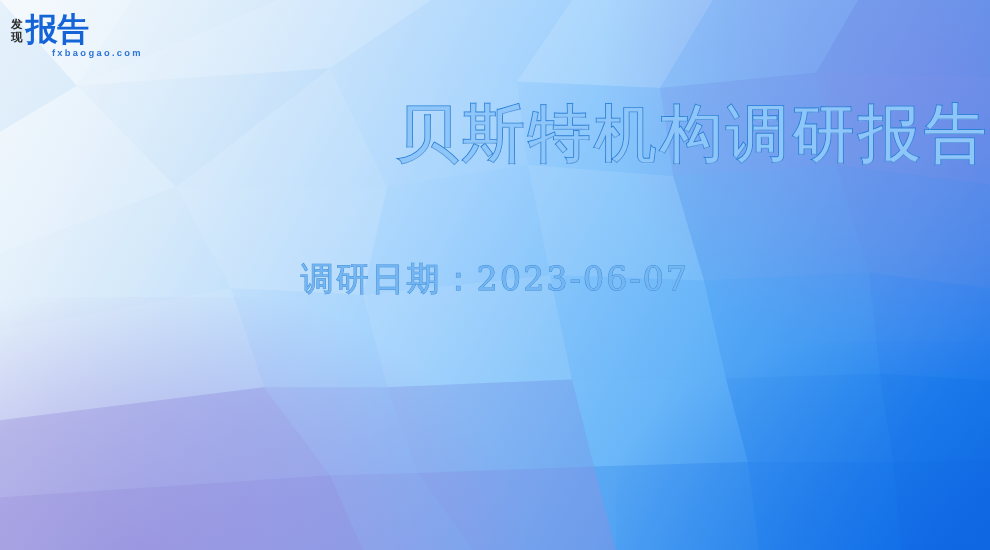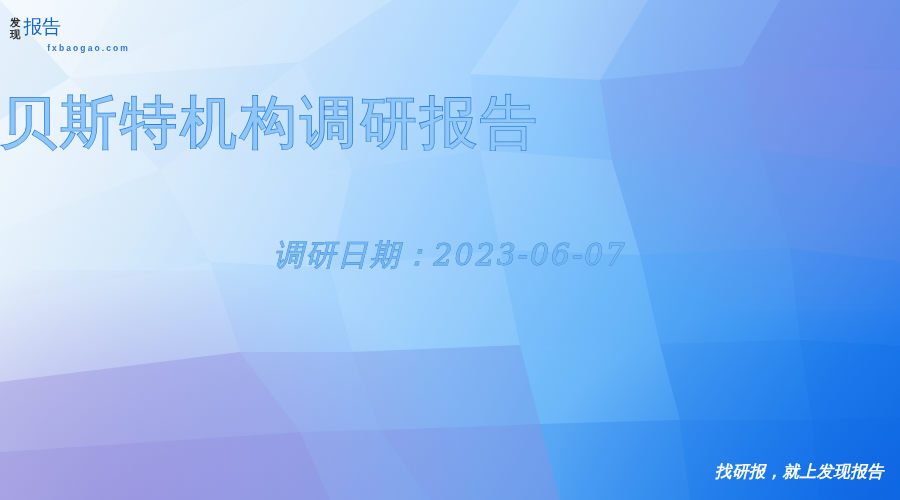--- a/index.html
+++ b/index.html
@@ -90,44 +90,44 @@
   #logo-stack span {
     font-family: "DejaVu Sans", "Liberation Sans", sans-serif;
     font-size: 10.5px;
     line-height: 11.5px;
     font-weight: 700;
     color: #2a2a2a;
     letter-spacing: 0px;
   }
   #logo-main {
     font-family: "DejaVu Sans", "Liberation Sans", sans-serif;
-    font-size: 19px;
+    font-size: 29px;
     line-height: 29px;
-    font-weight: 400;
+    font-weight: 700;
     color: #1464d8;
     letter-spacing: -0.5px;
   }
   #logo-url {
     font-family: "Liberation Sans", sans-serif;
     font-size: 8.5px;
     font-weight: 700;
     color: #2f76d6;
     letter-spacing: 2.1px;
     margin-top: 2px;
     padding-left: 1px;
     text-align: right;
   }
 
   
   #title {
     position: absolute;
     left: 0;
     top: 87px;
     width: 900px;
-    text-align: left;
+    text-align: right;
     font-family: "DejaVu Serif", "Liberation Serif", serif;
     font-size: 57px;
     line-height: 70px;
     font-weight: 400;
     letter-spacing: 3px;
     color: #8fc6fa;
     -webkit-text-stroke: 1.6px #2a7fd6;
     paint-order: stroke fill;
     text-shadow: 0 1px 0 rgba(255,255,255,0.22);
     white-space: nowrap;
@@ -140,21 +140,20 @@
     width: 900px;
     text-align: center;
     font-family: "DejaVu Serif", "Liberation Serif", serif;
     font-size: 30px;
     line-height: 40px;
     letter-spacing: 2px;
     color: #75b6f2;
     -webkit-text-stroke: 0.85px #3e8ed8;
     paint-order: stroke fill;
     white-space: nowrap;
-    font-style: italic;
   }
 
   
   #slogan {
     position: absolute;
     right: 16px;
     bottom: 17px;
     font-family: "DejaVu Sans", "Liberation Sans", sans-serif;
     font-size: 16.5px;
     font-weight: 700;
@@ -223,15 +222,14 @@
       </div>
       <div id="logo-main">报告</div>
     </div>
     <div id="logo-url">fxbaogao.com</div>
   </div>
 
   <div id="title">贝斯特机构调研报告</div>
 
   <div id="subtitle">调研日期：2023-06-07</div>
 
-  <div id="slogan">找研报，就上发现报告</div>
 
 </div>
 
 </body></html>

